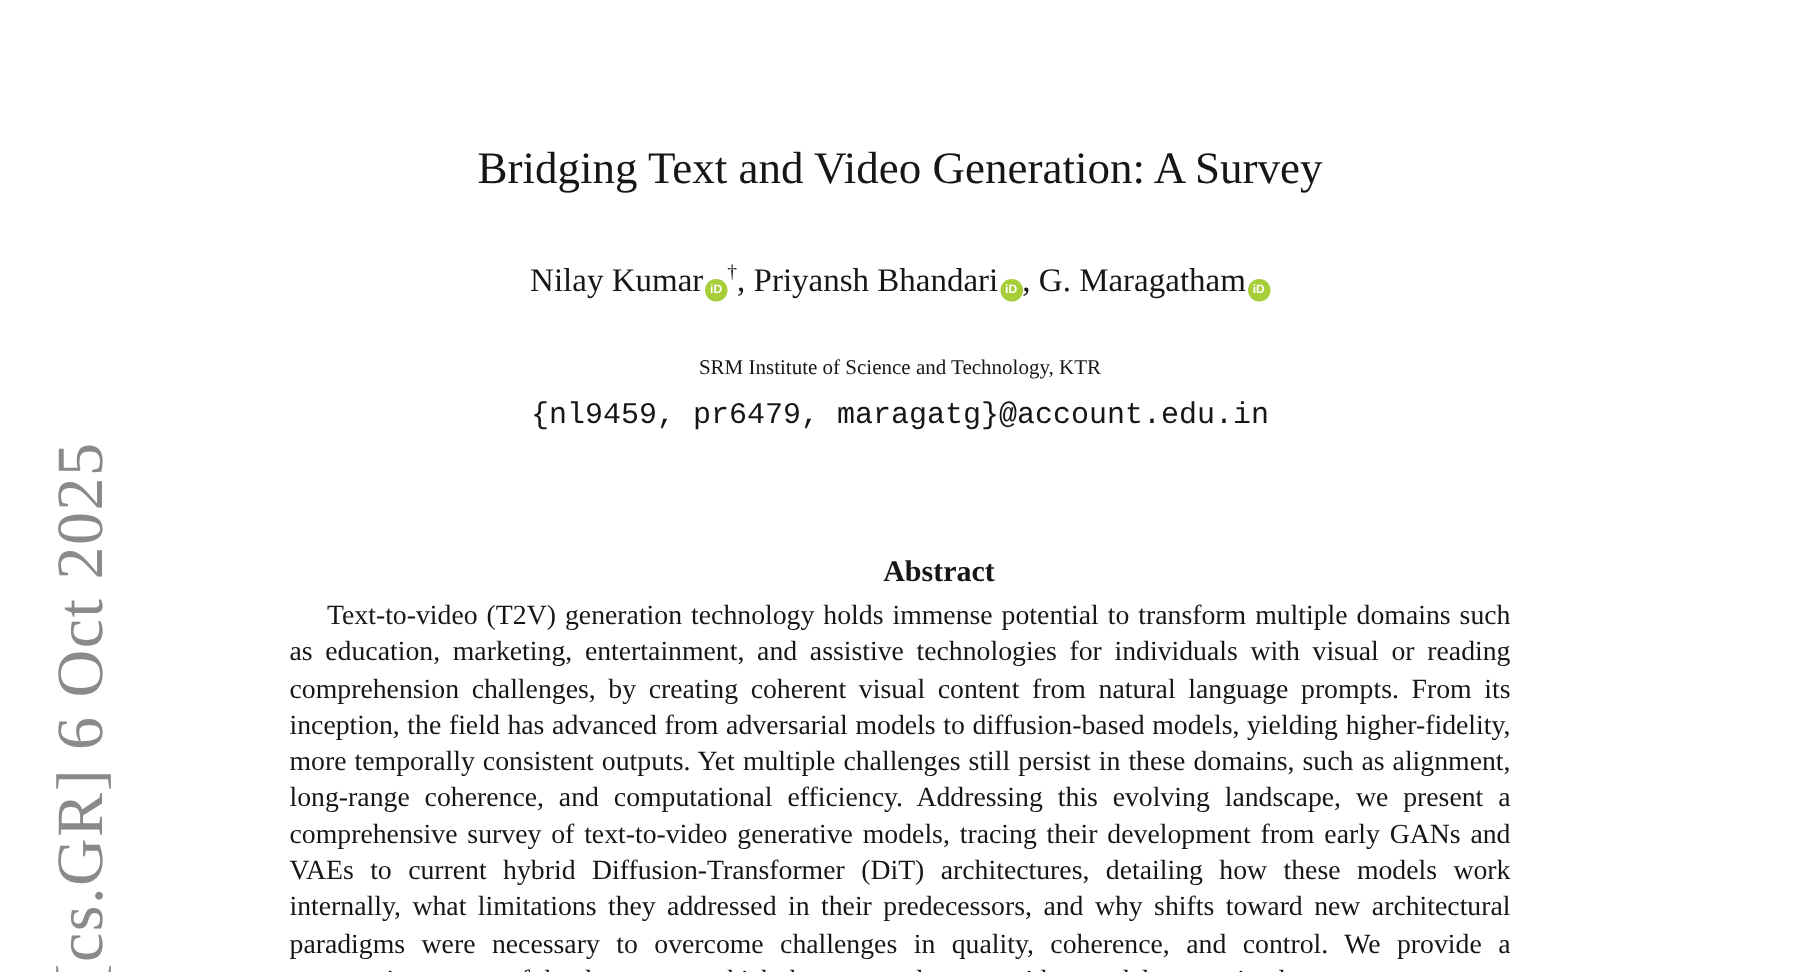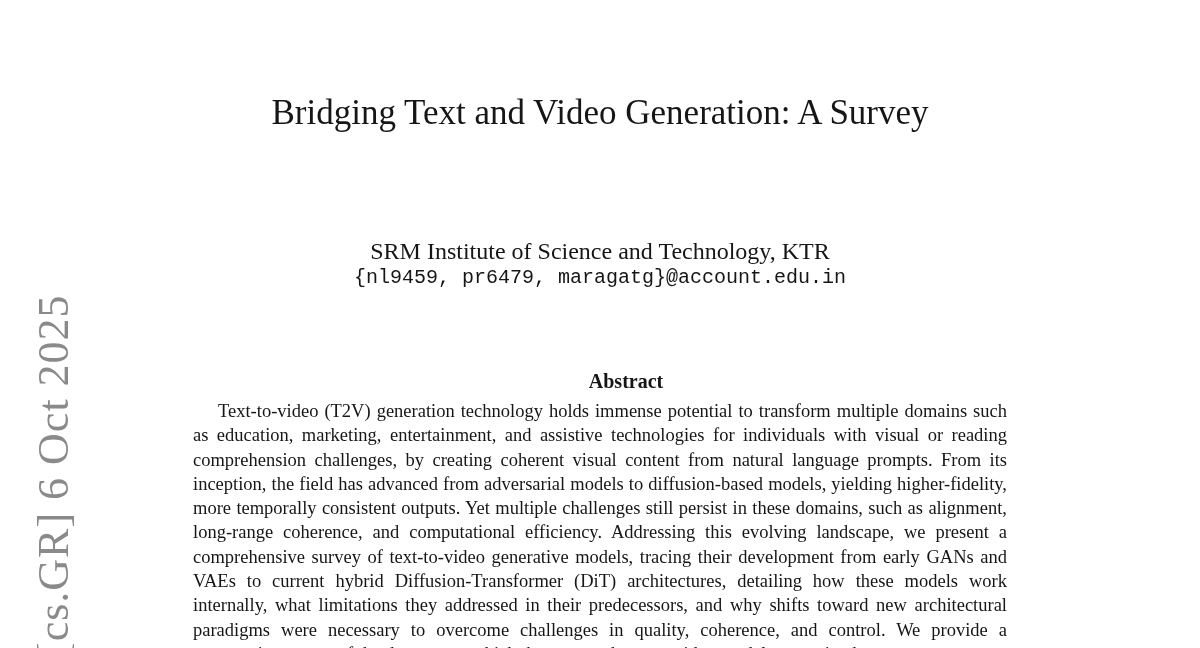--- a/index.html
+++ b/index.html
@@ -35,21 +35,21 @@
   
   .center-block {
     position: absolute;
     left: 0;
     width: 1200px;
     text-align: center;
     white-space: nowrap;
   }
   .paper-title {
     top: 93px;
-    font-size: 35px;
+    font-size: 30px;
     line-height: 40px;
   }
   .authors-line {
     top: 167px;
     font-size: 22px;
     line-height: 28px;
   }
   .author { white-space: nowrap; }
   .orcid-badge {
     display: inline-flex;
@@ -64,21 +64,21 @@
     font-size: 8px;
     font-weight: bold;
     vertical-align: -1px;
     margin-left: 1px;
   }
   .author-note {
     font-size: 13px;
     vertical-align: 9px;
   }
   .affil-dept  { top: 210px; font-size: 22px; }
-  .affil-inst  { top: 238px; font-size: 24px; }
+  .affil-inst  { top: 238px; font-size: 14px; }
   .affil-email {
     top: 266px;
     font-family: "Liberation Mono", monospace;
     font-size: 20px;
   }
 
   
   .abstract-heading {
     top: 370px;
     font-size: 20px;
@@ -100,20 +100,23 @@
 </style>
 </head>
 <body>
 
 <div class="page">
 
   <div class="arxiv-stamp">[cs.GR] 6 Oct 2025</div>
 
   <div class="center-block paper-title">Bridging Text and Video Generation: A Survey</div>
 
+  <div class="center-block authors-line">
+    <span class="author"><span>Nilay Kumar</span><span class="orcid-badge">iD</span><sup class="author-note">†</sup><span>, </span></span><span class="author"><span>Priyansh Bhandari</span><span class="orcid-badge">iD</span><span>, </span></span><span class="author"><span>G. Maragatham</span><span class="orcid-badge">iD</span></span>
+  </div>
 
 
   <div class="center-block affil-inst">SRM Institute of Science and Technology, KTR</div>
 
   <div class="center-block affil-email">{nl9459, pr6479, maragatg}@account.edu.in</div>
 
   <div class="center-block abstract-heading">Abstract</div>
 
   <div class="abstract-body">Text-to-video (T2V) generation technology holds immense potential to transform multiple domains such as education, marketing, entertainment, and assistive technologies for individuals with visual or reading comprehension challenges, by creating coherent visual content from natural language prompts. From its inception, the field has advanced from adversarial models to diffusion-based models, yielding higher-fidelity, more temporally consistent outputs. Yet multiple challenges still persist in these domains, such as alignment, long-range coherence, and computational efficiency. Addressing this evolving landscape, we present a comprehensive survey of text-to-video generative models, tracing their development from early GANs and VAEs to current hybrid Diffusion-Transformer (DiT) architectures, detailing how these models work internally, what limitations they addressed in their predecessors, and why shifts toward new architectural paradigms were necessary to overcome challenges in quality, coherence, and control. We provide a systematic account of the datasets on which the surveyed text-to-video models are trained,</div>
 

